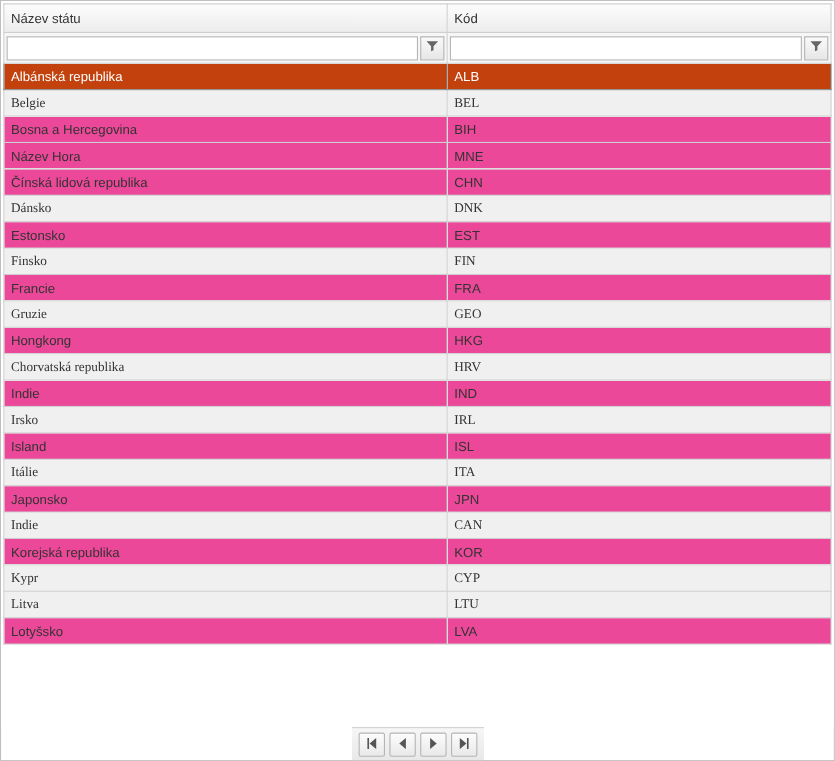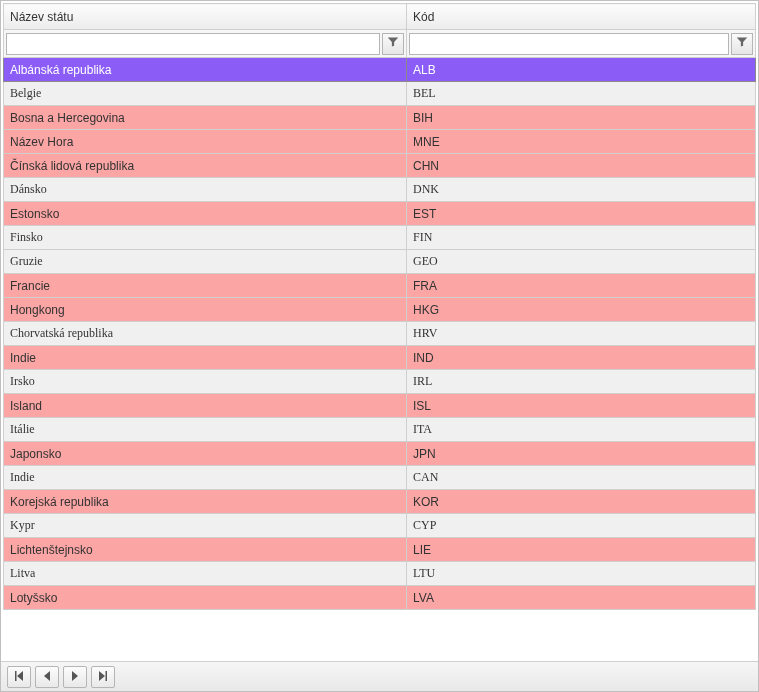--- a/index.html
+++ b/index.html
@@ -10,20 +10,21 @@
     background: #fff;
     color: #333;
   }
   .grid-container {
     width: 759px;
     height: 692px;
     border: 1px solid #bfbfbf;
     background: #fff;
     display: flex;
     flex-direction: column;
+    align-items: center;
   }
   .grid-body {
     flex: 1;
     overflow: hidden;
     background: #fff;
     display: flex;
     flex-direction: column;
     padding: 2px 2px 0 2px;
   }
   table {
@@ -73,28 +74,28 @@
     height: 22px;
     border: 1px solid #b5b5b5;
     background: linear-gradient(#fafafa, #e6e6e6);
     display: flex;
     align-items: center;
     justify-content: center;
     cursor: pointer;
   }
   .filter-btn svg { width: 12px; height: 12px; }
   tbody tr.data-row td {
-    background: #fca5a5;
+    background: #ec4899;
   }
   tbody tr.data-row.alt td {
     background: #f0f0f0;
     font-family: Liberation Serif, serif;
   }
   tbody tr.data-row.selected td {
-    background: #8b5cf6;
+    background: #c2410c;
     color: #fff;
     border-color: #8a8a8a;
   }
   .col-name { width: 403px; }
   .col-code { width: auto; }
 
   .nav-bar {
     height: 30px;
     background: linear-gradient(#f6f6f6, #e8e8e8);
     border-top: 1px solid #cfcfcf;
@@ -185,29 +186,29 @@
             <td>DNK</td>
           </tr>
           <tr class="data-row">
             <td>Estonsko</td>
             <td>EST</td>
           </tr>
           <tr class="data-row alt">
             <td>Finsko</td>
             <td>FIN</td>
           </tr>
+          <tr class="data-row">
+            <td>Francie</td>
+            <td>FRA</td>
+          </tr>
           <tr class="data-row alt">
             <td>Gruzie</td>
             <td>GEO</td>
           </tr>
           <tr class="data-row">
-            <td>Francie</td>
-            <td>FRA</td>
-          </tr>
-          <tr class="data-row">
             <td>Hongkong</td>
             <td>HKG</td>
           </tr>
           <tr class="data-row alt">
             <td>Chorvatská republika</td>
             <td>HRV</td>
           </tr>
           <tr class="data-row">
             <td>Indie</td>
             <td>IND</td>
@@ -232,24 +233,20 @@
             <td>Indie</td>
             <td>CAN</td>
           </tr>
           <tr class="data-row">
             <td>Korejská republika</td>
             <td>KOR</td>
           </tr>
           <tr class="data-row alt">
             <td>Kypr</td>
             <td>CYP</td>
-          </tr>
-          <tr class="data-row">
-            <td>Lichtenštejnsko</td>
-            <td>LIE</td>
           </tr>
           <tr class="data-row alt">
             <td>Litva</td>
             <td>LTU</td>
           </tr>
           <tr class="data-row">
             <td>Lotyšsko</td>
             <td>LVA</td>
           </tr>
         </tbody>

